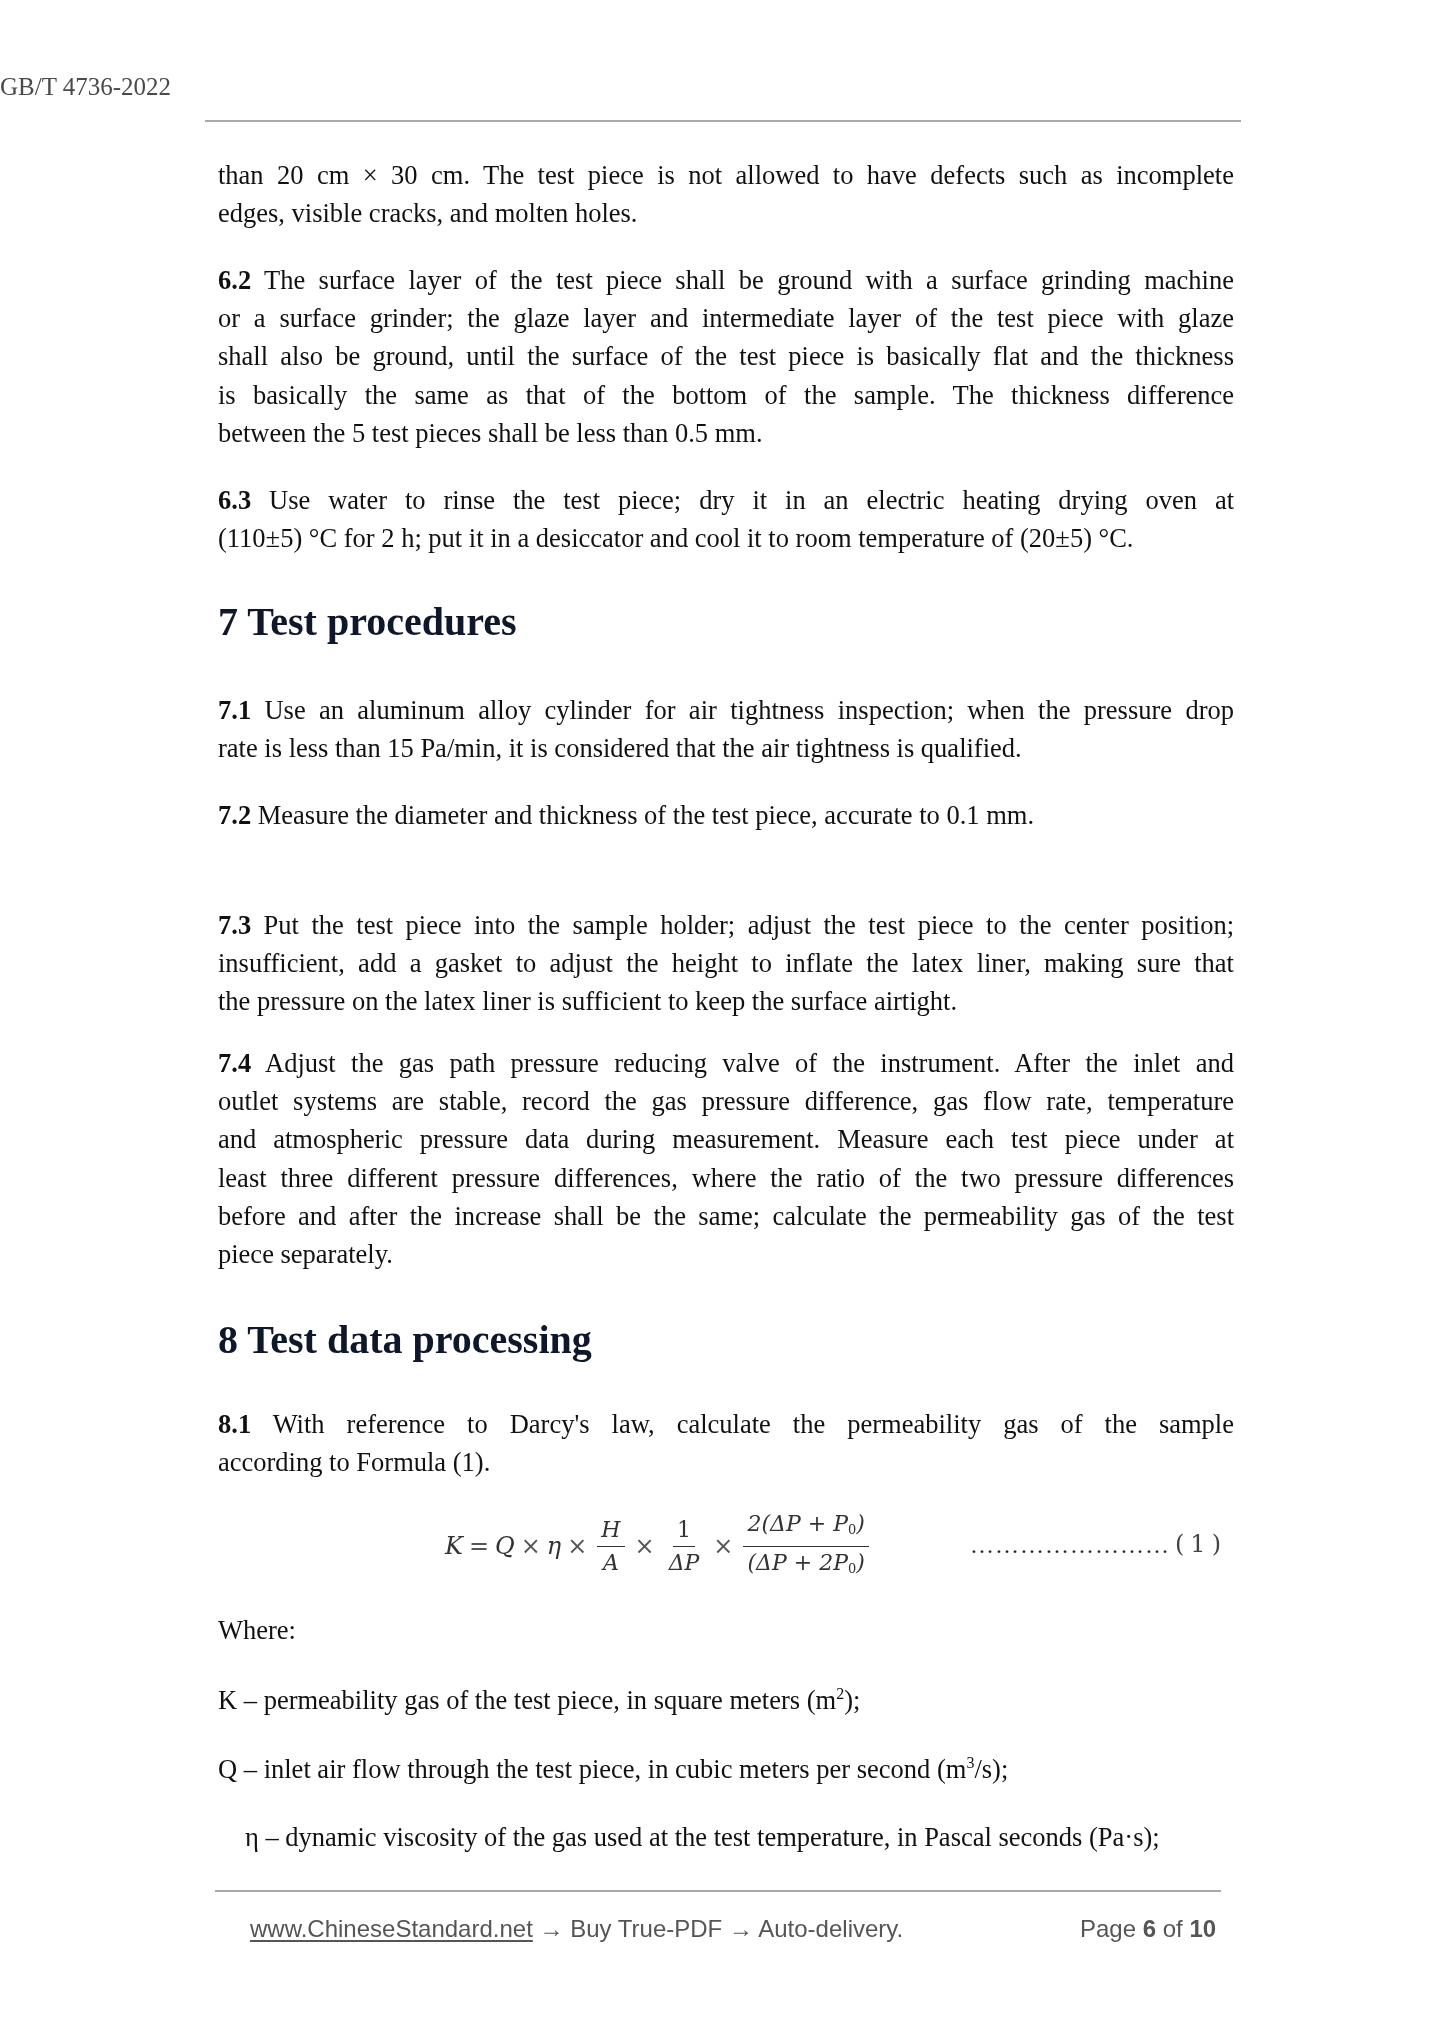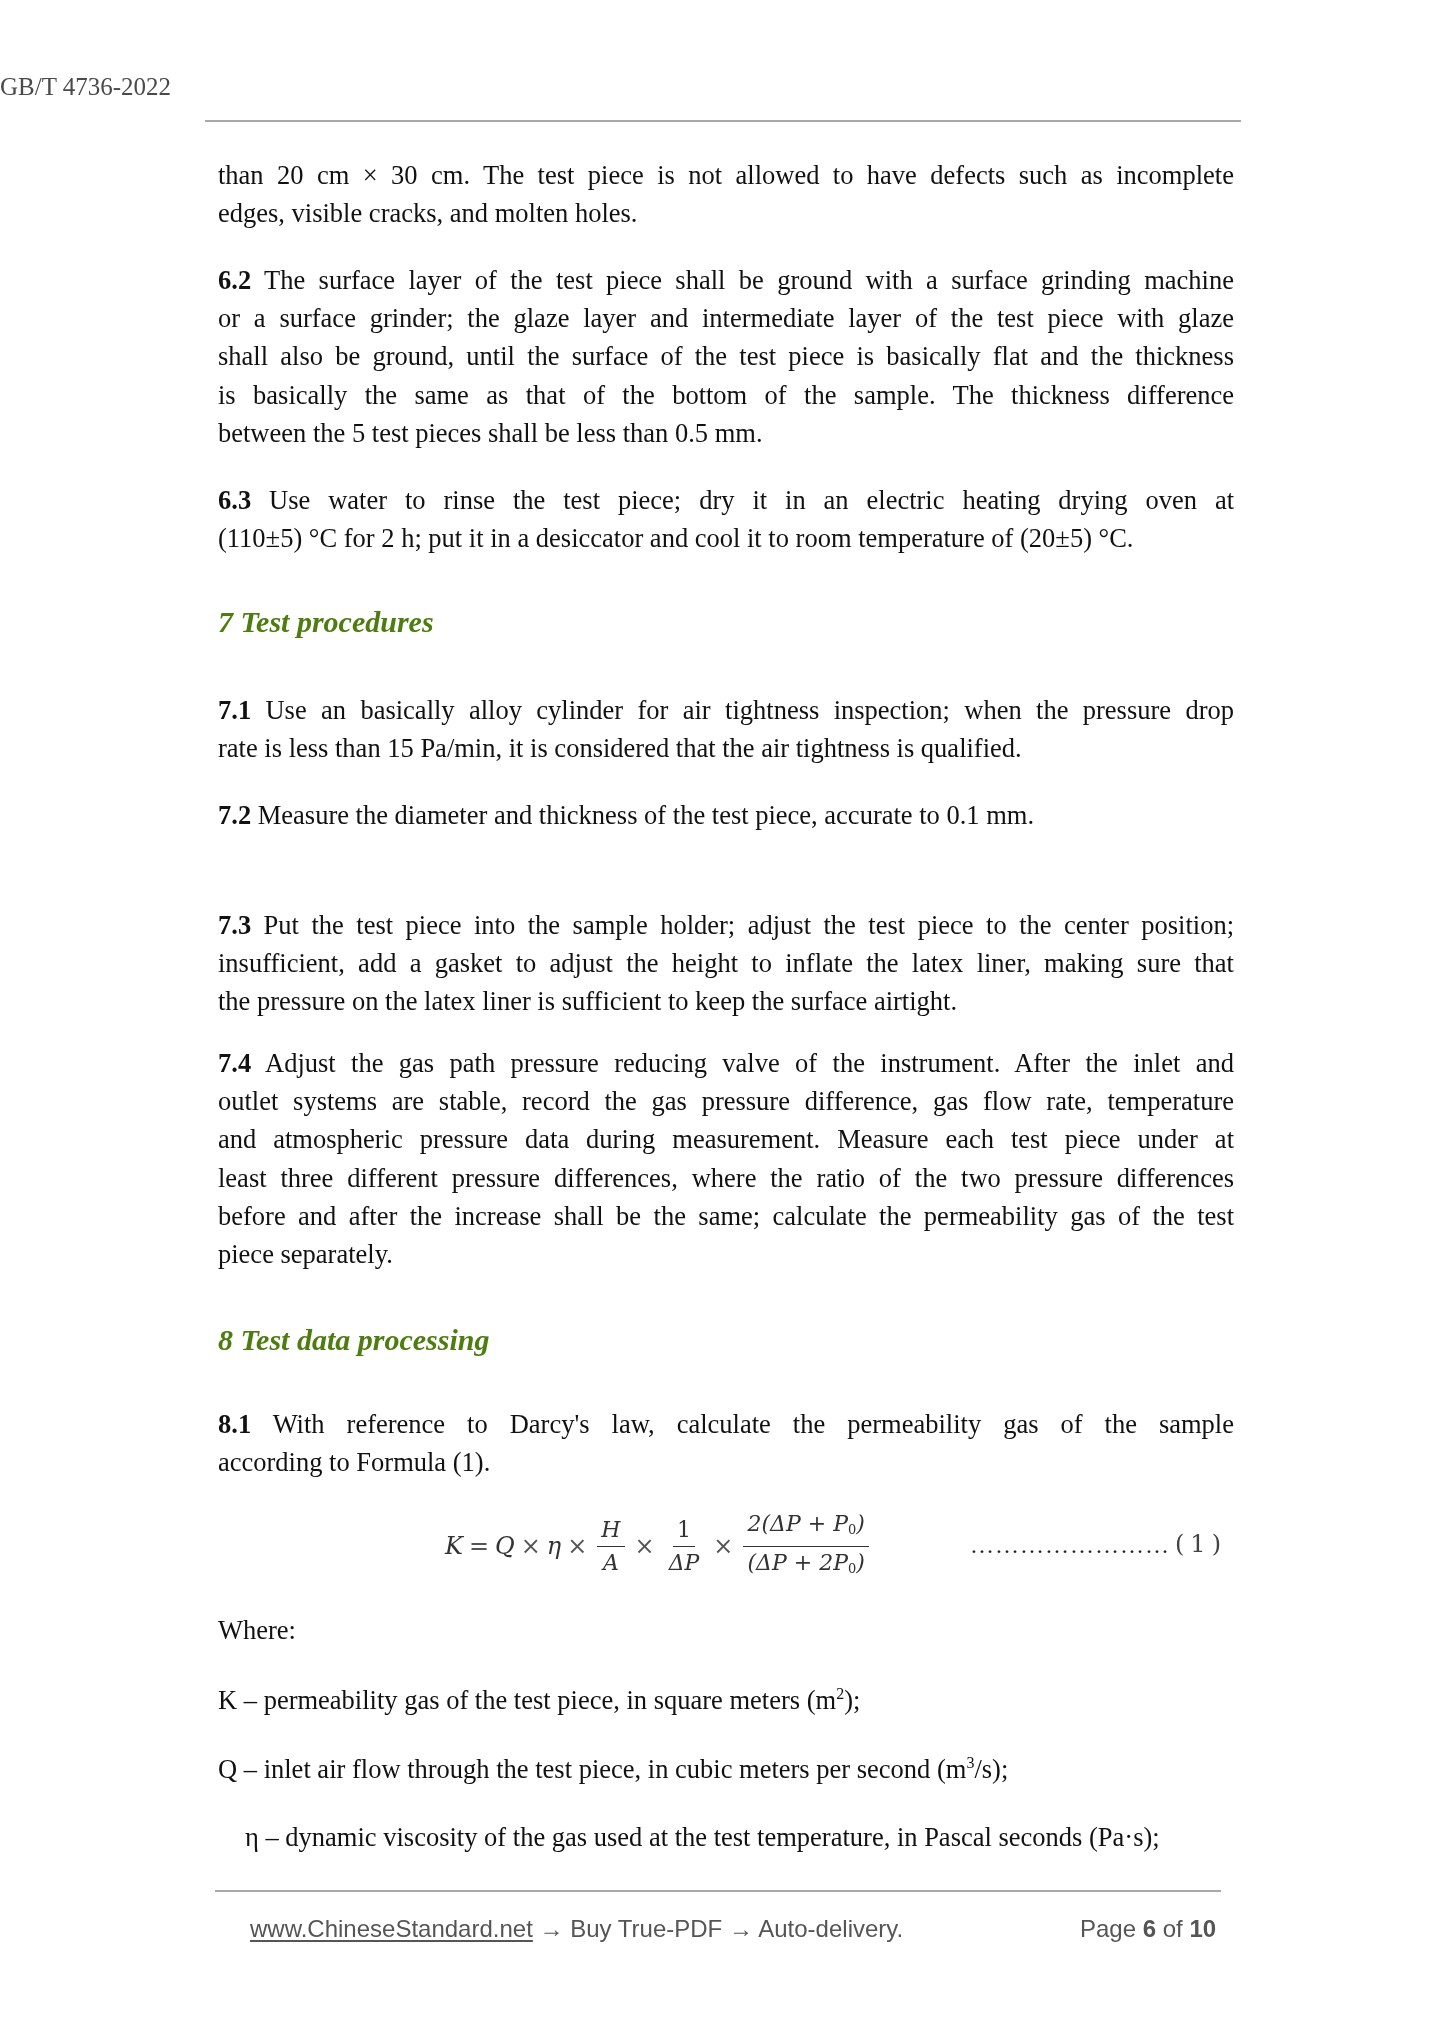--- a/index.html
+++ b/index.html
@@ -18,21 +18,21 @@
     font-family: "Liberation Serif", serif; font-size: 26.5px; line-height: 38.2px;
     color: #111; text-align: justify;
   }
   .para .ln { display: block; height: 38.2px; white-space: nowrap; text-align: justify; text-align-last: justify; }
   .para .ln.last { text-align-last: left; }
   .para b { font-weight: bold; }
 
   .heading {
     position: absolute; left: 218px;
     font-family: "Liberation Serif", serif; font-weight: bold;
-    font-size: 30px; line-height: 46px; color: #4d7c0f; font-style: italic;
+    font-size: 40px; line-height: 46px; color: #0f172a;
   }
 
   .formula {
     position: absolute; left: 445px; top: 1510px; height: 72px; width: 790px;
     font-family: "DejaVu Serif", serif; color: #333; font-size: 24px;
   }
   .formula .expr { position: absolute; left: 0; top: 0; height: 72px; display: flex; align-items: center; font-style: italic; }
   .formula .frac { display: inline-flex; flex-direction: column; align-items: center; margin: 0 4px; font-size: 22px; }
   .formula .frac .num { padding: 0 4px 2px 4px; border-bottom: 1.5px solid #333; line-height: 28px; }
   .formula .frac .den { padding: 2px 4px 0 4px; line-height: 28px; }
@@ -78,21 +78,21 @@
   </div>
 
   <div class="para" style="top:481px;">
     <span class="ln"><b>6.3</b><span> Use water to rinse the test piece; dry it in an electric heating drying oven at</span></span>
     <span class="ln last">(110±5) °C for 2 h; put it in a desiccator and cool it to room temperature of (20±5) °C.</span>
   </div>
 
   <div class="heading" style="top:599px;">7 Test procedures</div>
 
   <div class="para" style="top:691px;">
-    <span class="ln"><b>7.1</b><span> Use an basically alloy cylinder for air tightness inspection; when the pressure drop</span></span>
+    <span class="ln"><b>7.1</b><span> Use an aluminum alloy cylinder for air tightness inspection; when the pressure drop</span></span>
     <span class="ln last">rate is less than 15 Pa/min, it is considered that the air tightness is qualified.</span>
   </div>
 
   <div class="para" style="top:796px;">
     <span class="ln last"><b>7.2</b><span> Measure the diameter and thickness of the test piece, accurate to 0.1 mm.</span></span>
   </div>
 
   <div class="para" style="top:906px;">
     <span class="ln"><b>7.3</b><span> Put the test piece into the sample holder; adjust the test piece to the center position;</span></span>
     <span class="ln">insufficient, add a gasket to adjust the height to inflate the latex liner, making sure that</span>

